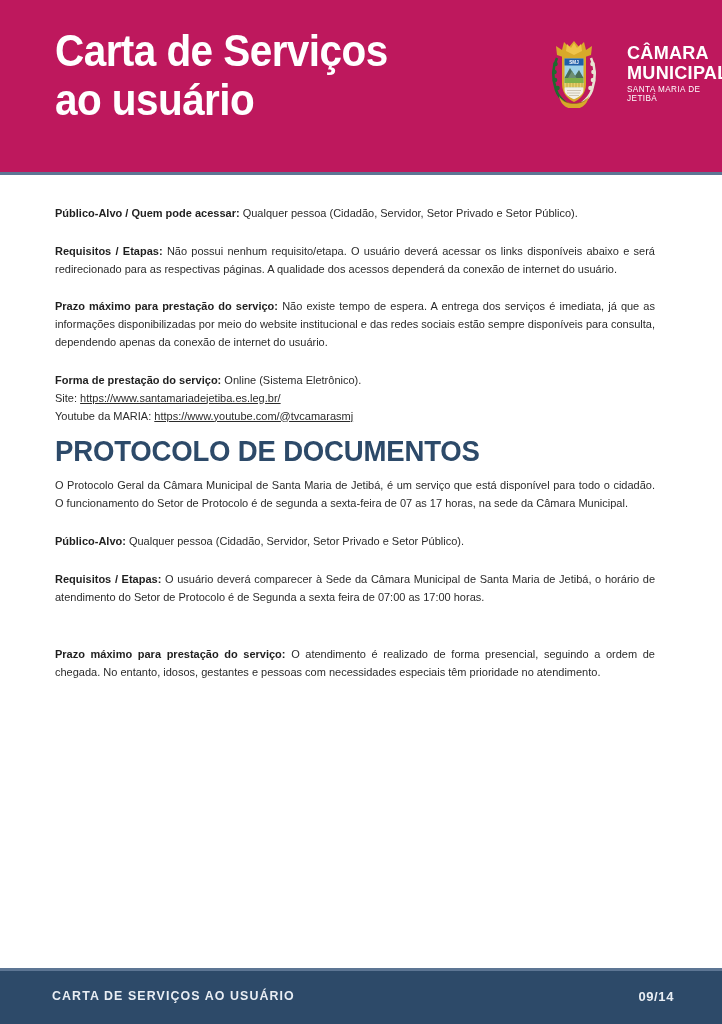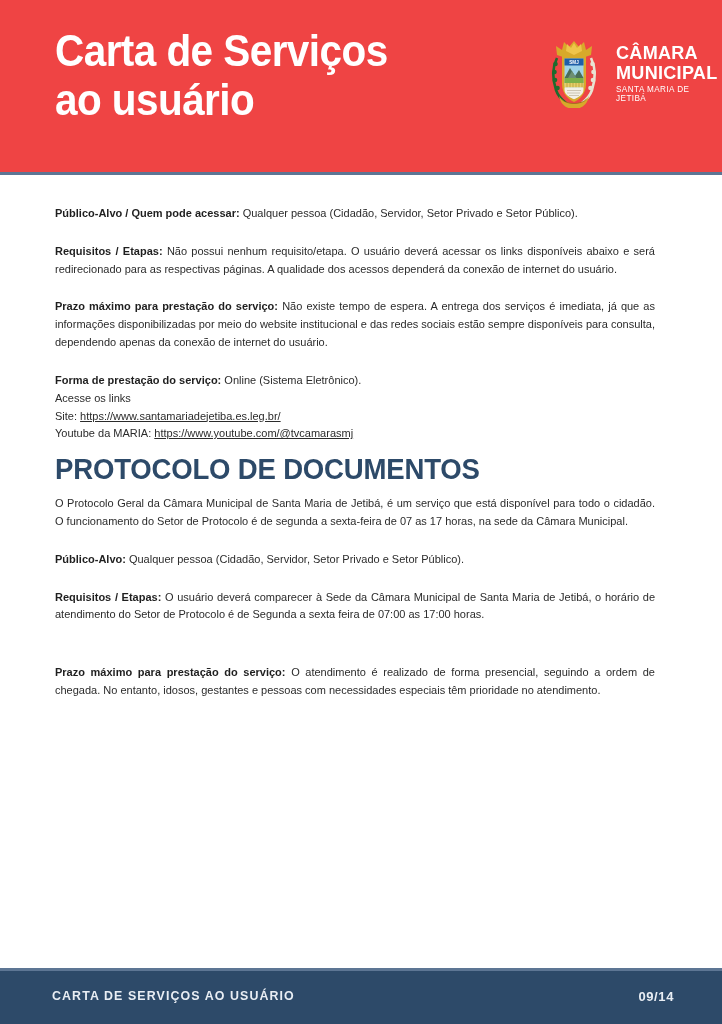--- a/index.html
+++ b/index.html
@@ -21,21 +21,21 @@
     box-sizing: border-box;
   }
 
   
   .header {
     position: absolute;
     left: 0;
     top: 0;
     width: 722px;
     height: 172px;
-    background: #ef4444;
+    background: #be185d;
     box-sizing: border-box;
   }
   .header-rule {
     position: absolute;
     left: 0;
     top: 172px;
     width: 722px;
     height: 3px;
     background: #5d7694;
   }
@@ -57,21 +57,21 @@
 
   
   .logo {
     position: absolute;
     left: 548px;
     top: 36px;
     width: 158px;
     height: 74px;
     display: flex;
     align-items: center;
-    gap: 16px;
+    gap: 27px;
   }
   .crest {
     width: 52px;
     height: 70px;
     flex: 0 0 auto;
   }
   .logo-text {
     display: flex;
     flex-direction: column;
     justify-content: center;
@@ -242,21 +242,20 @@
     </p>
 
     <p class="para">
       <span class="lbl">Prazo máximo para prestação do serviço:</span><span> Não existe tempo de espera. A entrega dos serviços é imediata, já que as informações disponibilizadas por meio do website institucional e das redes sociais estão sempre disponíveis para consulta, dependendo apenas da conexão de internet do usuário.</span>
     </p>
 
     <p class="para tight">
       <span class="lbl">Forma de prestação do serviço:</span><span> Online (Sistema Eletrônico).</span>
     </p>
 
-    <p class="para tight">Acesse os links</p>
 
     <p class="para tight">
       <span>Site: </span><a class="link" href="#">https://www.santamariadejetiba.es.leg.br/</a>
     </p>
 
 
     <p class="para tight">
       <span>Youtube da MARIA: </span><a class="link" href="#">https://www.youtube.com/@tvcamarasmj</a>
     </p>
 

